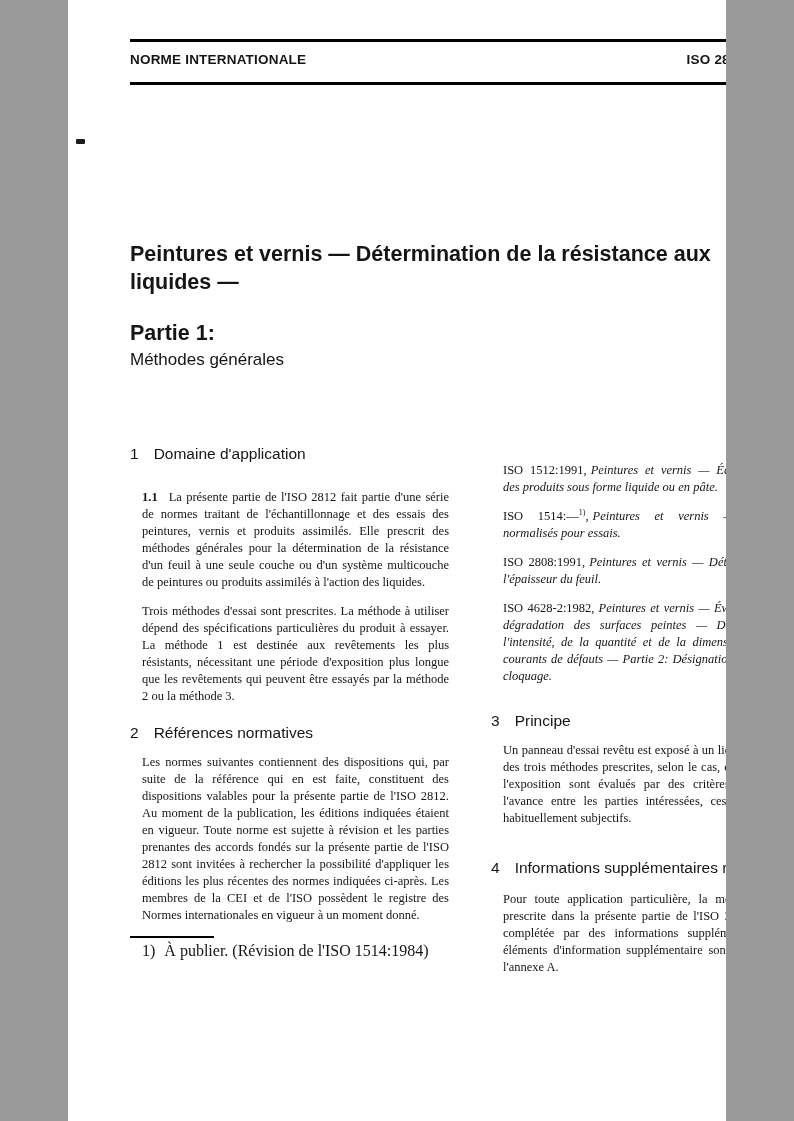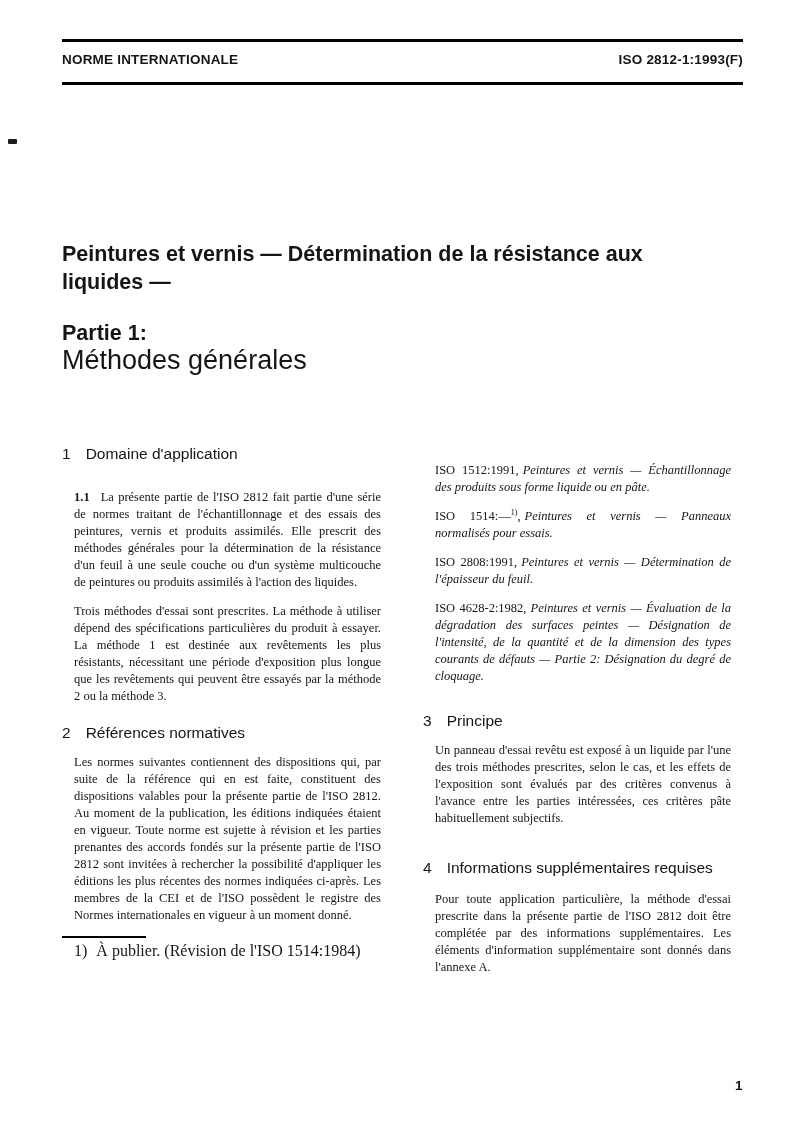--- a/index.html
+++ b/index.html
@@ -1,37 +1,37 @@
 <!DOCTYPE html>
 <html lang="fr"><head>
 <meta charset="utf-8">
 <style>
   html,body{margin:0;padding:0;background:#9a9a9a;}
   .page{
     position:relative;
-    width:794px;height:1121px;
+    width:658px;height:1121px;
     margin:0 auto;
     background:#ffffff;
     font-family:"Liberation Sans", sans-serif;
     color:#151515;
     overflow:hidden;
   }
   .rule{position:absolute;background:#000;}
   .rule-top{left:62px;top:39px;width:681px;height:3px;}
   .rule-mid{left:62px;top:82px;width:681px;height:3px;}
   .header-row{
     position:absolute;left:62px;top:52px;width:681px;
     display:flex;justify-content:space-between;align-items:center;
     font-size:13.5px;font-weight:bold;letter-spacing:.2px;
   }
   .scan-artifact{position:absolute;left:8px;top:139px;width:9px;height:5px;background:#1c1c1c;border-radius:1px;}
   .title-block{position:absolute;left:62px;top:240px;width:620px;}
   .doc-title{font-size:21.5px;line-height:28px;font-weight:bold;margin:0;}
   .part-label{font-size:21.5px;line-height:25px;font-weight:bold;margin:25px 0 0 0;}
-  .part-name{font-size:27px;line-height:26px;font-weight:normal;margin:1px 0 0 0;}
+  .part-name{font-size:17px;line-height:26px;font-weight:normal;margin:1px 0 0 0;}
   .col{position:absolute;font-size:12.5px;line-height:17px;}
   .col-left{left:62px;top:444px;width:331px;}
   .col-right{left:423px;top:450px;width:320px;}
   h2.sec{font-size:15.5px;line-height:19px;font-weight:normal;margin:0;}
   h2.sec .hnum{margin-right:15px;}
   .col p{margin:12px;text-align:justify;font-family:Liberation Serif, serif;}
   .p-first{margin-top:26px !important;}
   .p-mid{margin-top:6px !important;}
   .p-12{margin-top:9px !important;}
   .h-s2{margin-top:18px !important;}

